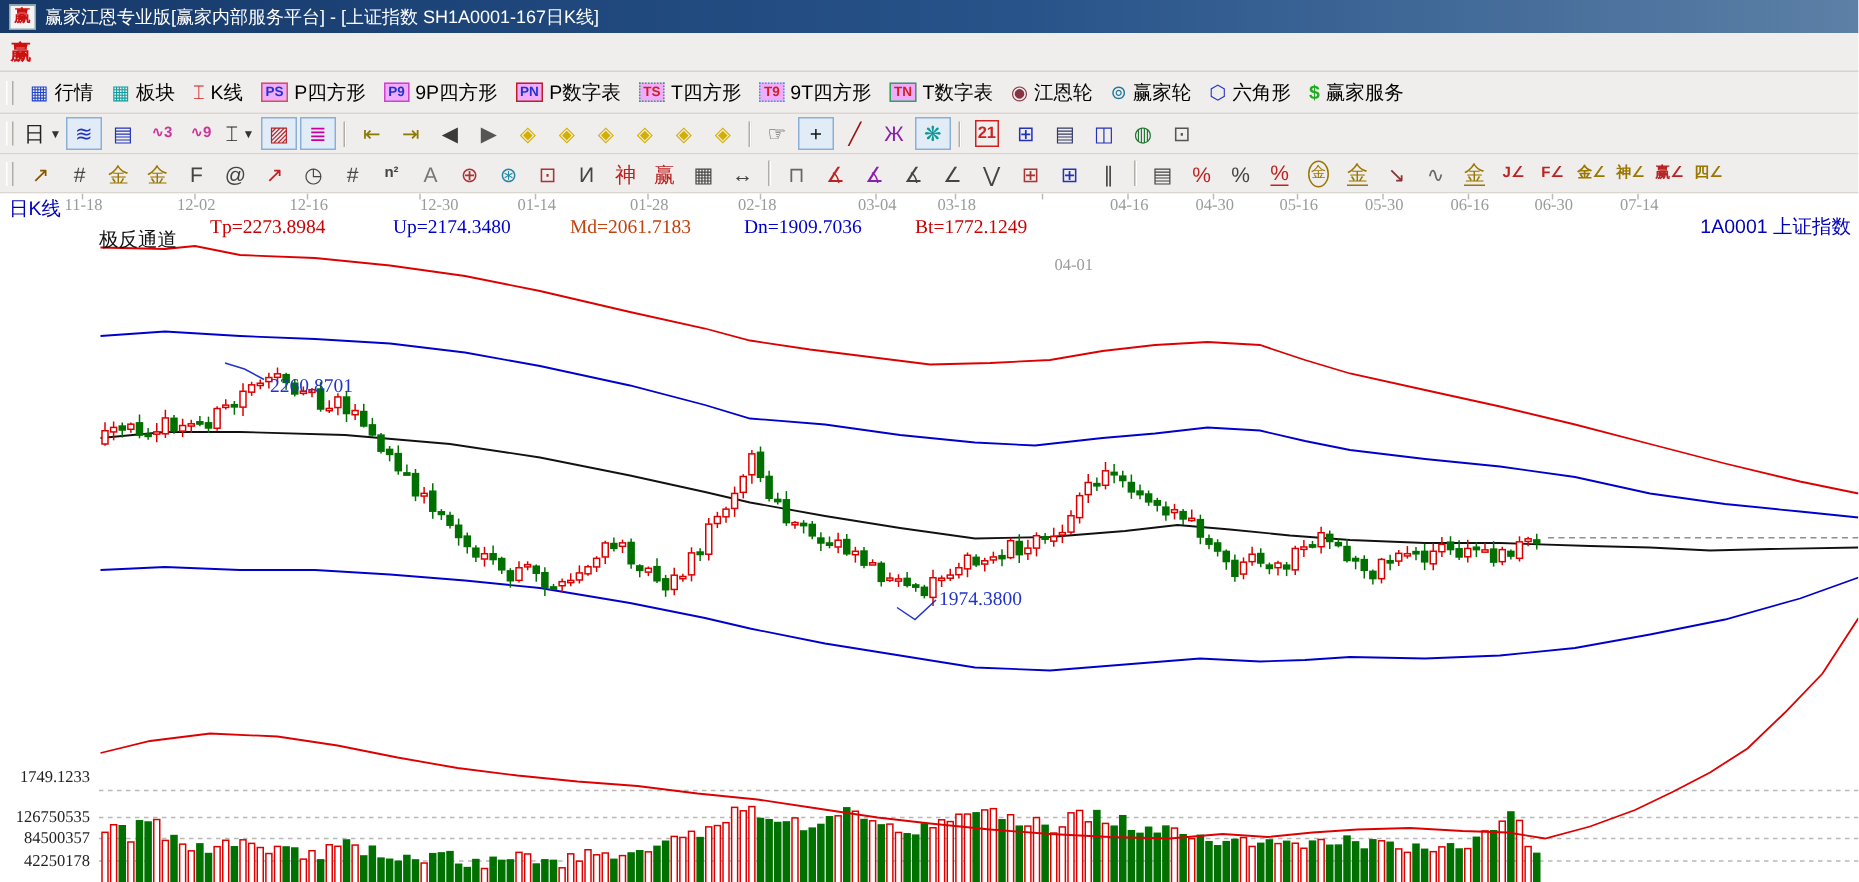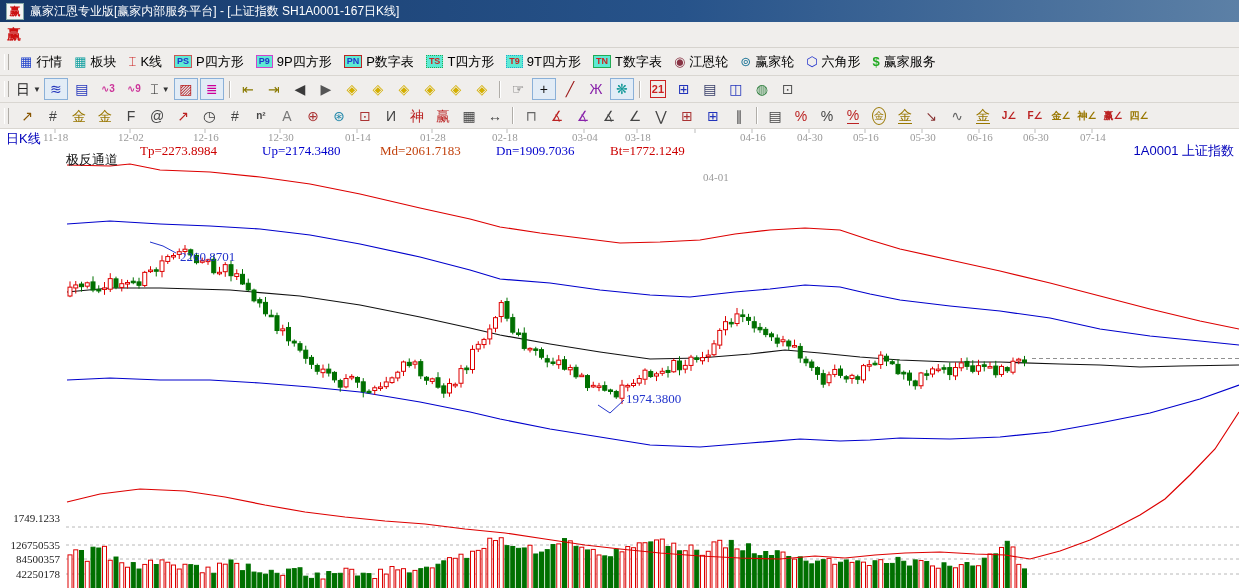--- a/index.html
+++ b/index.html
@@ -13,21 +13,21 @@
     align-items:center;font-size:13px;color:#111;padding-left:7px;}
   .menulogo{color:#c11;font-weight:bold;font-size:14px;margin-right:10px;}
   .menu-item{padding:3px 9px;cursor:default;}
   .toolbar{background:#f0eeec;border-bottom:1px solid #d9d6d1;display:flex;align-items:center;padding-left:2px;}
   .toolbar1{height:27px;font-size:13px;}
   .toolbar2{height:26px;}
   .toolbar3{height:25px;}
   .tb-grip{width:3px;height:16px;border-left:1px solid #fff;border-right:1px solid #b0ada8;margin:0 5px 0 2px;flex:0 0 auto;}
   .tb1-btn{display:flex;align-items:center;gap:4px;padding:2px 6px;cursor:default;white-space:nowrap;}
   .tb1-glyph{font-size:13px;line-height:14px;}
-  .badge{font-size:9px;font-weight:bold;line-height:11px;padding:0 2px;background:#5eead4;}
+  .badge{font-size:9px;font-weight:bold;line-height:11px;padding:0 2px;background:#f0abfc;}
   .icon-btn{min-width:22px;height:20px;display:flex;align-items:center;justify-content:center;
     margin:0 1px;border:1px solid transparent;cursor:default;}
   .icon-btn.pressed{background:#e2ecf6;border:1px solid #8ab0d8;}
   .icon-btn .glyph{font-size:14px;line-height:16px;}
   .icon-btn .glyph.small{font-size:10px;font-weight:bold;}
   .icon-btn .glyph.u{border-bottom:1px solid currentColor;}
   .icon-btn .glyph.circled{border:1px solid currentColor;border-radius:50%;padding:0 1px;font-size:10px;}
   .icon-btn .glyph.badge2{border:1px solid currentColor;font-size:11px;font-weight:bold;padding:0 1px;}
   .caret{font-size:8px;color:#333;margin-left:3px;}
   .sep{width:1px;height:17px;background:#b0ada8;border-right:1px solid #fff;margin:0 4px;flex:0 0 auto;}
@@ -872,21 +872,21 @@
       <polyline points="150,240 163,244 176,251" fill="none" stroke="#2233cc" stroke-width="1"></polyline>
       <text x="180" y="259" fill="#2233cc" font-size="13" font-family="&quot;Liberation Serif&quot;,&quot;DejaVu Serif&quot;,serif">2260.8701</text>
       <polyline points="598,403 610,411 624,398" fill="none" stroke="#2233cc" stroke-width="1"></polyline>
       <text x="626" y="401" fill="#2233cc" font-size="13" font-family="&quot;Liberation Serif&quot;,&quot;DejaVu Serif&quot;,serif">1974.3800</text>
     </svg>
   <span class="ov kline-label">日K线</span>
   <div id="date-row">
       <span class="ov date-label serif" style="left: 43px;">11-18</span>
       <span class="ov date-label serif" style="left: 118px;">12-02</span>
       <span class="ov date-label serif" style="left: 193px;">12-16</span>
-      <span class="ov date-label serif" style="left: 268px;">12-30</span>
+      <span class="ov date-label serif" style="left: 280px;">12-30</span>
       <span class="ov date-label serif" style="left: 345px;">01-14</span>
       <span class="ov date-label serif" style="left: 420px;">01-28</span>
       <span class="ov date-label serif" style="left: 492px;">02-18</span>
       <span class="ov date-label serif" style="left: 572px;">03-04</span>
       <span class="ov date-label serif" style="left: 625px;">03-18</span>
       <span class="ov date-label serif" style="left: 703px; margin-top: 40px;">04-01</span>
       <span class="ov date-label serif" style="left: 740px;">04-16</span>
       <span class="ov date-label serif" style="left: 797px;">04-30</span>
       <span class="ov date-label serif" style="left: 853px;">05-16</span>
       <span class="ov date-label serif" style="left: 910px;">05-30</span>

